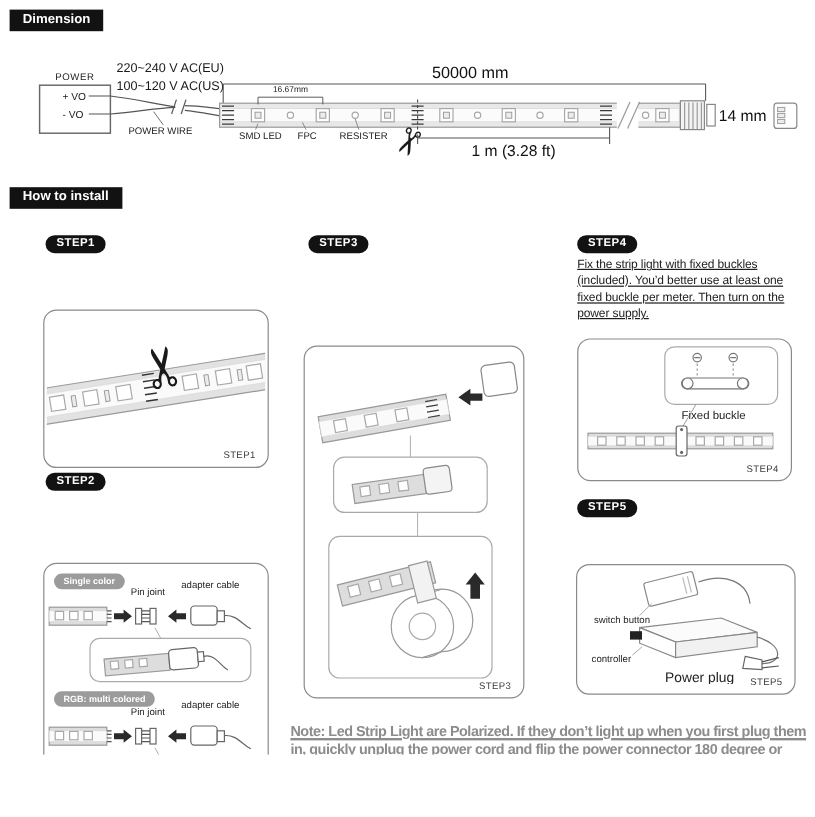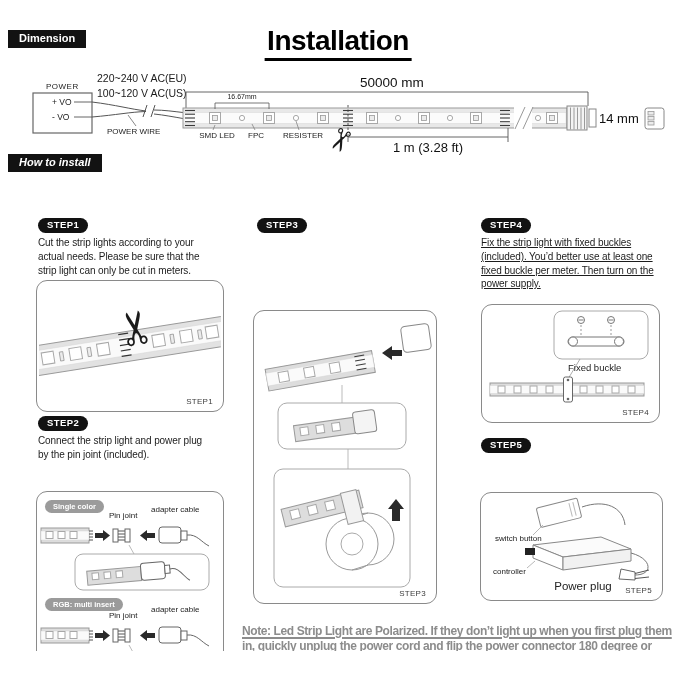--- a/index.html
+++ b/index.html
@@ -1,17 +1,17 @@
 <!DOCTYPE html>
 <html><head>
 <meta charset="utf-8">
 <style>
   html,body{margin:0;padding:0;background:#fff;}
   #canvas{position:relative;width:679px;height:629px;background:#fff;overflow:hidden;
-          font-family:"Liberation Sans",sans-serif;color:#1c1c1c;margin-top:22px;}
+          font-family:"Liberation Sans",sans-serif;color:#1c1c1c;}
   .abs{position:absolute;}
   .badge-black{position:absolute;background:#121212;color:#fff;font-weight:bold;
 ardo    border-radius:10px;padding:3px 11px 4px;font-size:11px;line-height:1;white-space:nowrap;}
   .badge-black::after{content:"";position:absolute;right:3px;bottom:-3px;width:7px;height:7px;
     background:#121212;transform:rotate(25deg);border-radius:1px 2px 7px 2px;z-index:-1;}
   .step-badge{position:absolute;background:#121212;color:#fff;font-weight:bold;
     border-radius:9px;padding:2px 9px 3px;font-size:9.5px;line-height:1;letter-spacing:.4px;white-space:nowrap;}
   .step-badge::after{content:"";position:absolute;right:2px;bottom:-2.5px;width:6px;height:6px;
     background:#121212;transform:rotate(25deg);z-index:-1;}
   .step-text{position:absolute;font-size:10px;line-height:1.38;letter-spacing:-0.1px;color:#1c1c1c;}
@@ -27,21 +27,20 @@
     text-decoration-thickness:1.5px;text-underline-offset:2px;}
   svg{display:block;}
   svg text{font-family:"Liberation Sans",sans-serif;}
 </style>
 </head>
 <body>
 
 <div id="canvas">
 
   <span class="badge-black" style="left:8px;top:8px;">Dimension</span>
-  <div id="title">Installation</div>
 
   <svg class="abs" style="left:0;top:46px;" width="679" height="100" viewBox="0 0 679 100">
 
     <g>
       <rect x="33" y="25" width="59" height="40" fill="none" stroke="#666" stroke-width="1.2"></rect>
       <text x="46" y="21" font-size="8" fill="#222" letter-spacing="0.5">POWER</text>
       <text x="52" y="37" font-size="8.5" fill="#222">+ VO</text>
       <text x="52" y="52" font-size="8.5" fill="#222">- VO</text>
       <line x1="74" y1="34" x2="92" y2="34" stroke="#555" stroke-width="0.9"></line>
       <line x1="74" y1="49" x2="92" y2="49" stroke="#555" stroke-width="0.9"></line>
@@ -171,24 +170,23 @@
     <g>
       <rect x="645" y="40" width="19" height="21" rx="2.5" fill="#fff" stroke="#888"></rect>
       <g fill="#ececec" stroke="#999" stroke-width="0.8">
         <rect x="648" y="43.5" width="6" height="3.5"></rect>
           <rect x="648" y="48.5" width="6" height="3.5"></rect>
           <rect x="648" y="53.5" width="6" height="3.5"></rect>
       </g>
     </g>
   </svg>
 
-  <span class="badge-black" style="left:8px;top:132px;font-style:italic;">How to install</span>
+  <span class="badge-black" style="left:8px;top:156px;">How to install</span>
 
   <span class="step-badge" style="left:38px;top:196px;">STEP1</span>
-  <div class="step-text" style="left:38px;top:214px;width:172px;">Cut the strip lights according to your actual needs. Please be sure that the strip light can only be cut in meters.</div>
   <div class="stepbox" style="left:36px;top:258px;width:186px;height:130px;">
     <svg width="182" height="118" viewBox="0 0 182 118" style="margin:2px;">
       <g transform="rotate(-9 91 62)">
         <rect x="-14" y="48" width="210" height="30" fill="#e2e2e2" stroke="#999"></rect>
         <rect x="-14" y="53" width="210" height="19" fill="#fafafa" stroke="#d5d5d5" stroke-width="0.5"></rect>
         <g fill="#fff" stroke="#a8a8a8">
           <rect x="2" y="56" width="12" height="12"></rect>
             <rect x="30" y="56" width="12" height="12"></rect>
             <rect x="58" y="56" width="12" height="12"></rect>
           <rect x="114" y="56" width="12" height="12"></rect>
@@ -208,21 +206,20 @@
             <line x1="81" y1="66.5" x2="91" y2="66.5"></line>
           <line x1="81" y1="72" x2="91" y2="72"></line>
         </g>
       </g>
       <text x="96" y="62" font-size="46" fill="#1a1a1a" text-anchor="middle" transform="rotate(-100 96 45)">✂</text>
     </svg>
     <span class="caption">STEP1</span>
   </div>
 
   <span class="step-badge" style="left:38px;top:394px;">STEP2</span>
-  <div class="step-text" style="left:38px;top:412px;width:172px;">Connect the strip light and power plug by the pin joint (included).</div>
   <div class="stepbox" style="left:36px;top:469px;width:186px;height:220px;">
     <span class="sub-badge" style="left:8px;top:8px;">Single color</span>
     <span class="mini-label" style="left:72px;top:19px;">Pin joint</span>
     <span class="mini-label" style="left:114px;top:13px;">adapter cable</span>
     <svg class="abs" style="left:0;top:32px;" width="186" height="68" viewBox="0 0 186 68">
       <rect x="4" y="4" width="48" height="15" fill="#ddd" stroke="#999"></rect>
       <rect x="4" y="7" width="48" height="9" fill="#fafafa" stroke="#d5d5d5" stroke-width="0.5"></rect>
       <g fill="#fff" stroke="#a8a8a8">
           <rect x="9" y="7.5" width="7" height="7"></rect>
           <rect x="21" y="7.5" width="7" height="7"></rect>
@@ -258,21 +255,21 @@
         <g fill="#fff" stroke="#a8a8a8">
             <rect x="55" y="44.5" width="6.5" height="6.5"></rect>
             <rect x="67" y="44.5" width="6.5" height="6.5"></rect>
             <rect x="79" y="44.5" width="6.5" height="6.5"></rect>
           </g>
         <rect x="104" y="39" width="24" height="17" rx="3" fill="#fff" stroke="#666"></rect>
         <rect x="128" y="43" width="5" height="8" fill="#fff" stroke="#666"></rect>
         <path d="M133,47 C142,45 146,56 152,60" fill="none" stroke="#666"></path>
       </g>
     </svg>
-    <span class="sub-badge" style="left:8px;top:106px;">RGB: multi insert</span>
+    <span class="sub-badge" style="left:8px;top:106px;">RGB: multi colored</span>
     <span class="mini-label" style="left:72px;top:119px;">Pin joint</span>
     <span class="mini-label" style="left:114px;top:113px;">adapter cable</span>
     <svg class="abs" style="left:0;top:132px;" width="186" height="68" viewBox="0 0 186 68">
       <rect x="4" y="4" width="48" height="15" fill="#ddd" stroke="#999"></rect>
       <rect x="4" y="7" width="48" height="9" fill="#fafafa" stroke="#d5d5d5" stroke-width="0.5"></rect>
       <g fill="#fff" stroke="#a8a8a8">
           <rect x="9" y="7.5" width="7" height="7"></rect>
           <rect x="21" y="7.5" width="7" height="7"></rect>
           <rect x="33" y="7.5" width="7" height="7"></rect>
         </g>

